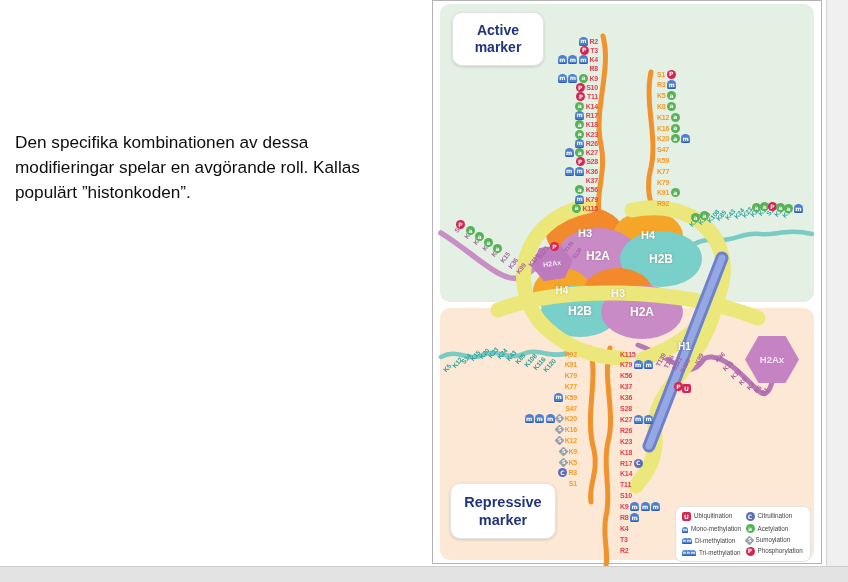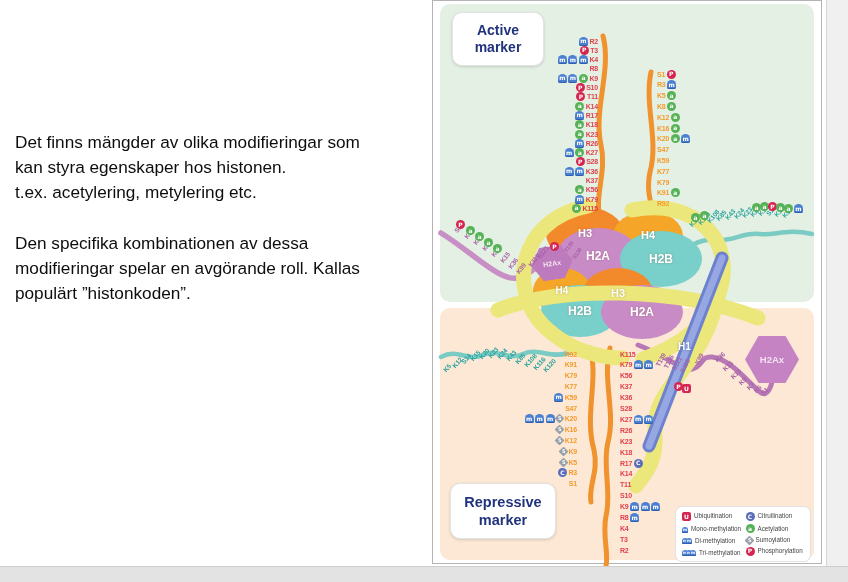--- a/index.html
+++ b/index.html
@@ -70,23 +70,20 @@
   .legend-mcluster{display:inline-flex;}
   .legend-mcluster .badge{width:6px;height:6px;font-size:4px;}
   .legend-mcluster .badge + .badge{margin-left:-2px;}
 </style>
 </head>
 <body>
 
 <div id="app">
 
   <div id="text-body">
-    <p>Det finns mängder av olika modifieringar som
-kan styra egenskaper hos histonen.
-t.ex. acetylering, metylering etc.</p>
     <p>Den specifika kombinationen av dessa
 modifieringar spelar en avgörande roll. Kallas
 populärt ”histonkoden”.</p>
   </div>
 
   <div id="panel"></div>
   <div id="zone-active"></div>
   <div id="zone-repressive"></div>
 
   <svg class="layer" width="848" height="582" viewBox="0 0 848 582">

